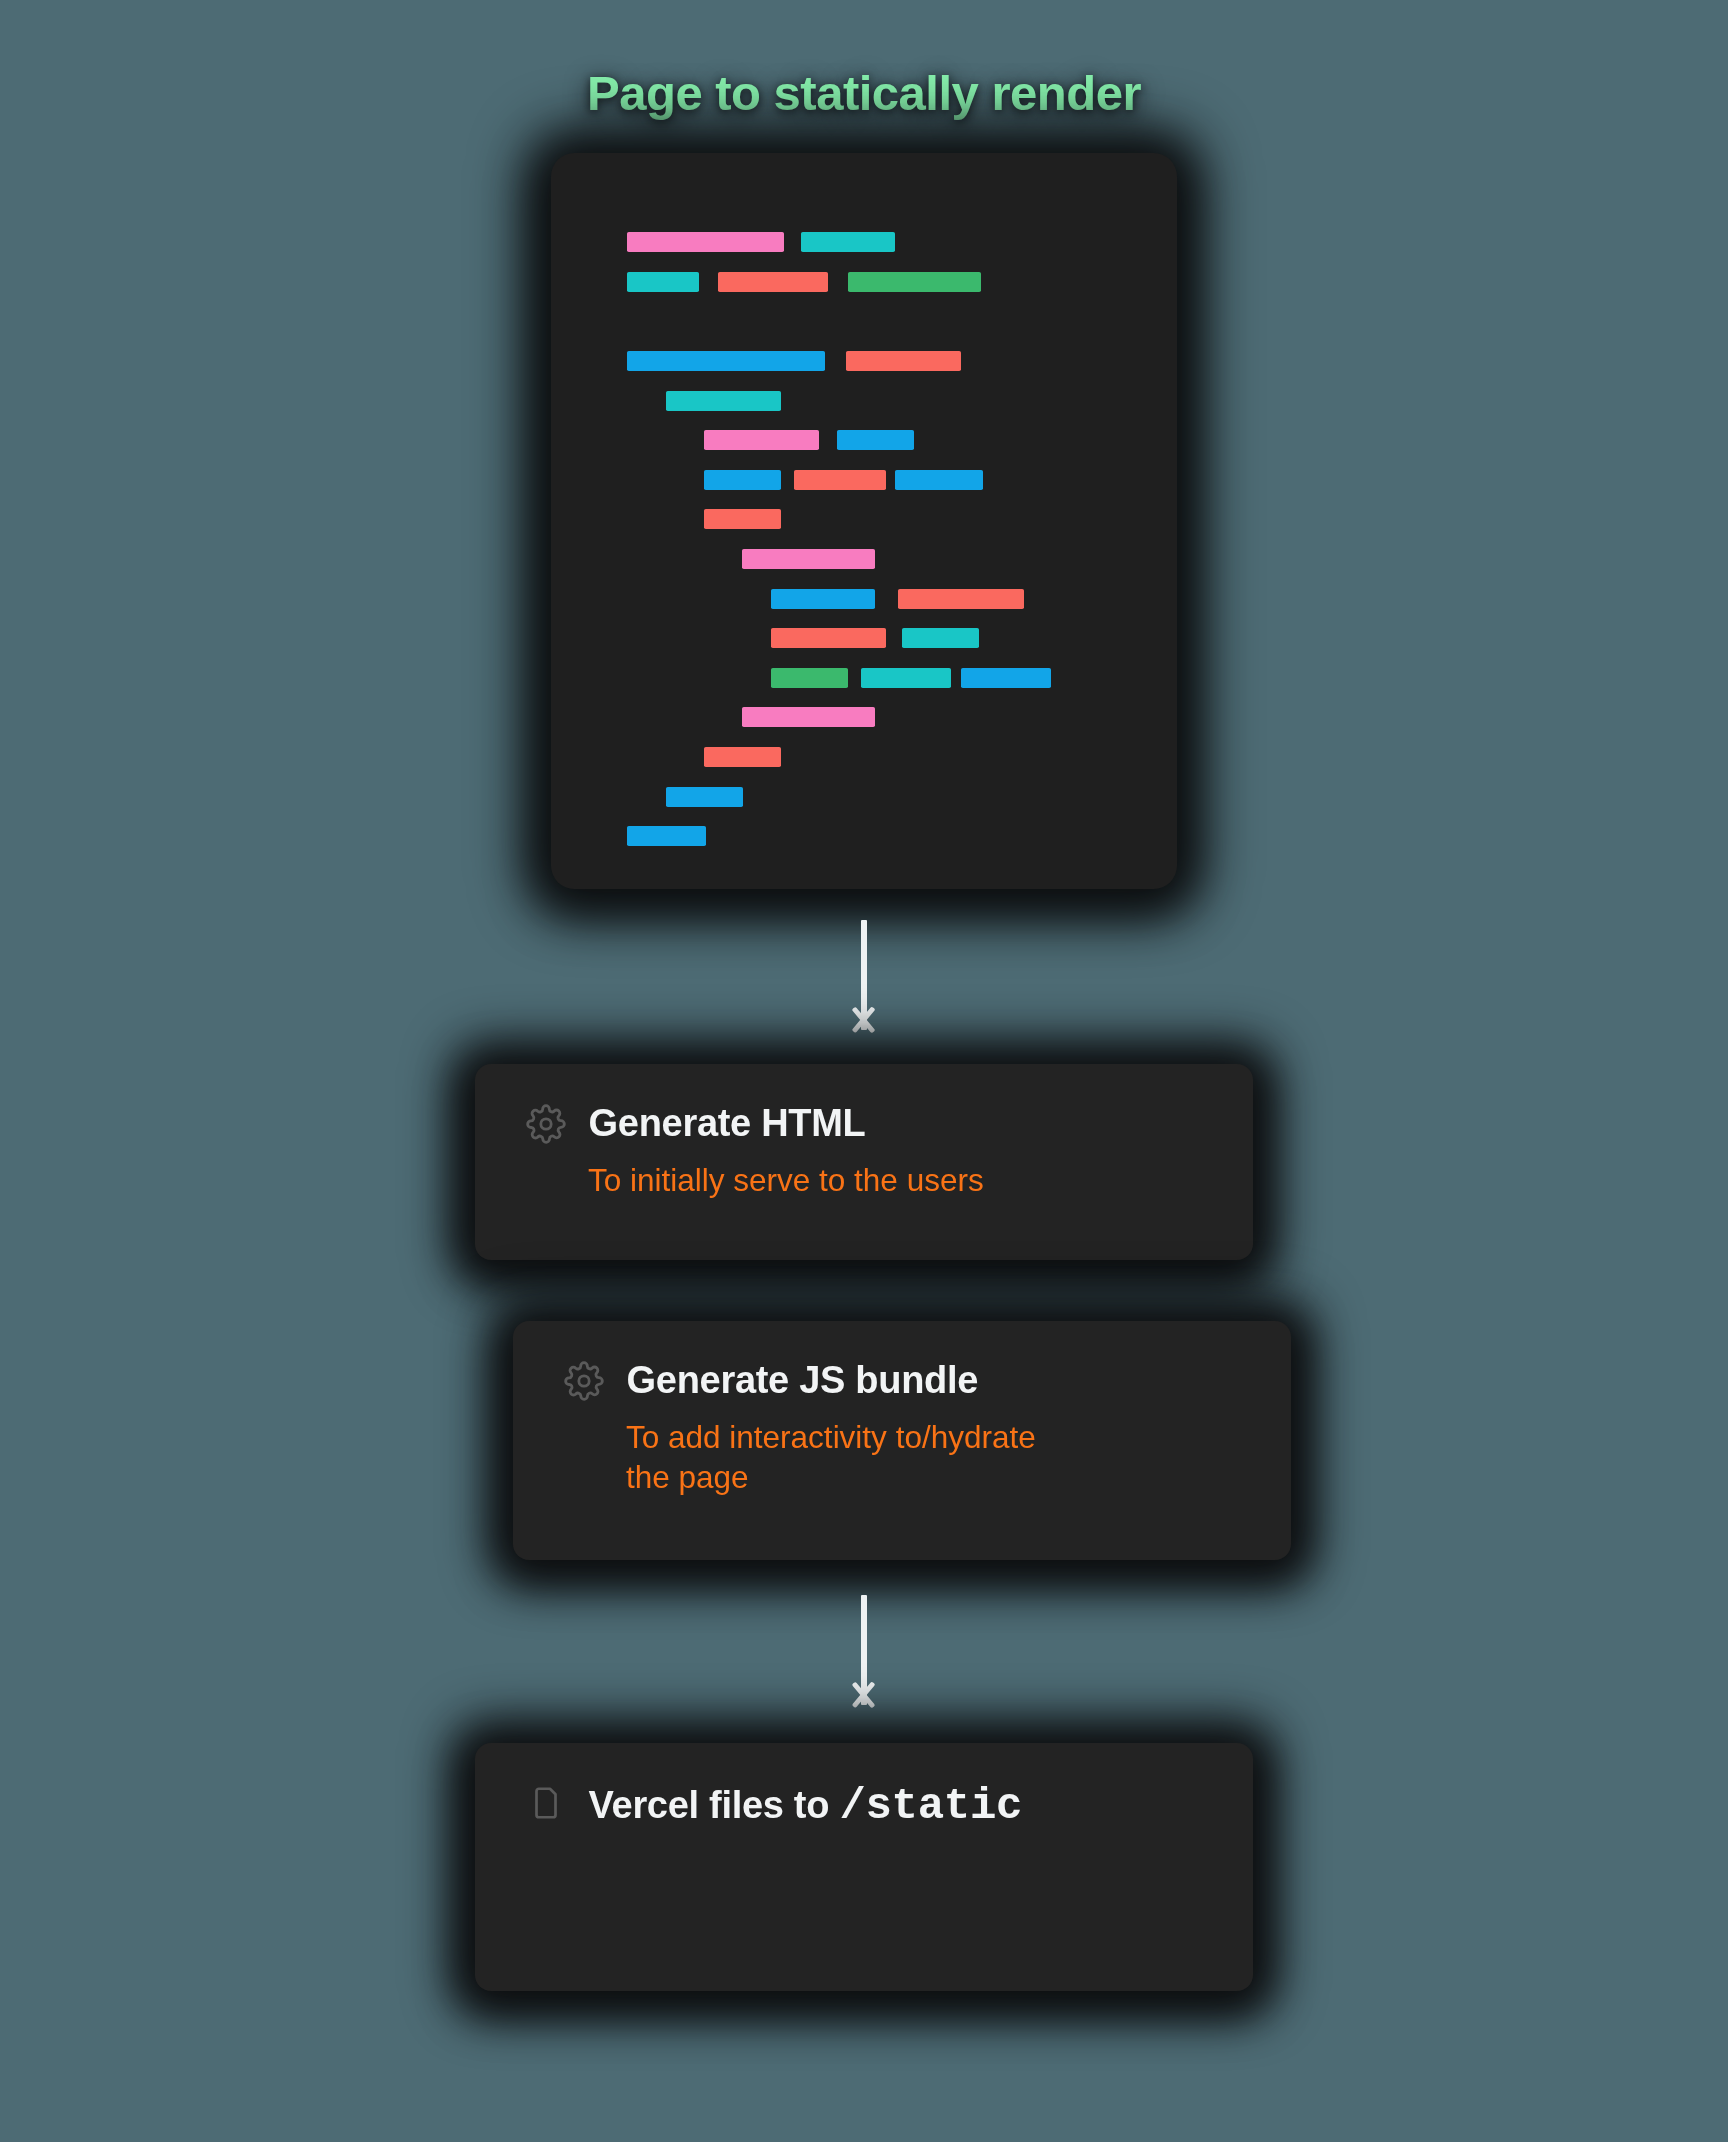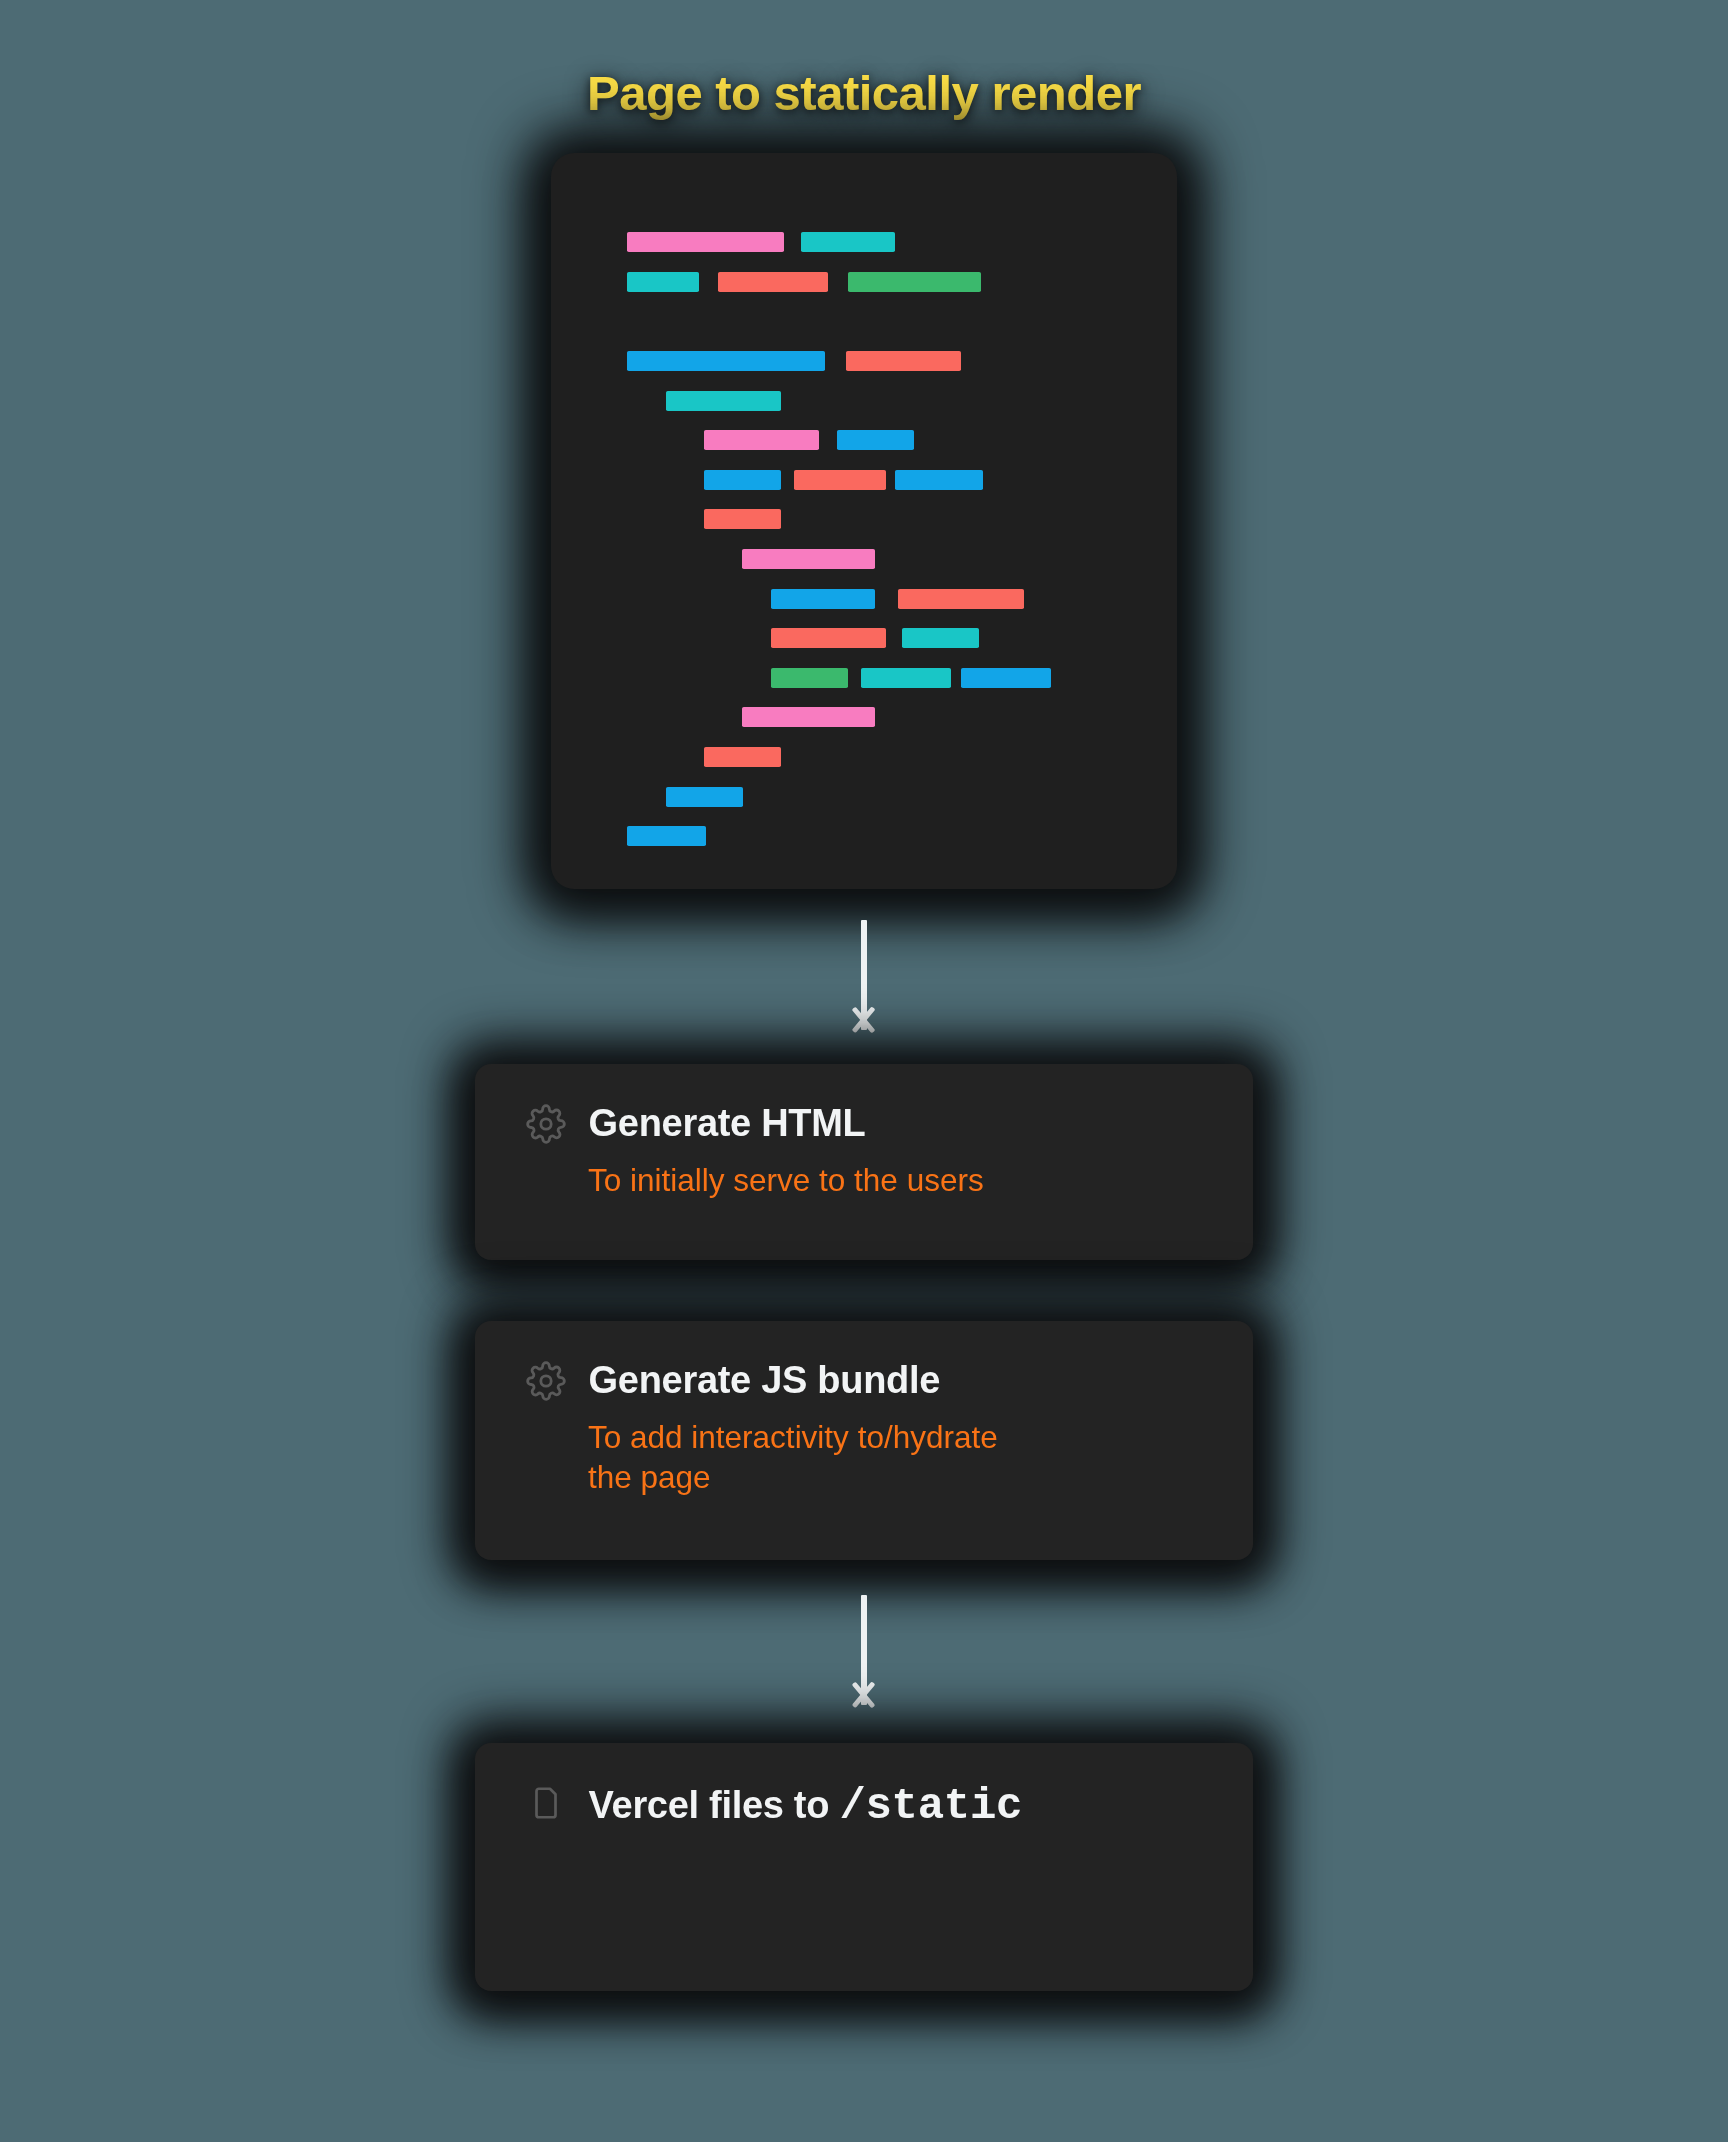--- a/index.html
+++ b/index.html
@@ -21,21 +21,21 @@
 
   
   .title {
     position: absolute;
     top: 65px;
     left: 0;
     width: 1728px;
     text-align: center;
     font-size: 49px;
     font-weight: bold;
-    color: #fde047;
+    color: #86efac;
     letter-spacing: -0.5px;
     text-shadow: 0 5.4px 23.4px rgba(10,12,13,0.85),
                  0 1.8px 9px rgba(10,12,13,0.75);
   }
 
   
   .code-card {
     position: absolute;
     left: 551px;
     top: 153px;
@@ -105,21 +105,21 @@
     left: 475px;
     width: 778px;
     background: #232323;
     border-radius: 16px;
     box-shadow: 0 0 47px 23.4px rgba(10,11,12,0.86),
                 0 9px 40px 14.4px rgba(8,9,10,0.78);
     padding: 38px 0 40px 0;
   }
 
   #card-html      { top: 1064px; min-height: 196px; }
-  #card-js        { top: 1321px; min-height: 239px; }
+  #card-js        { top: 1321px; min-height: 239px; margin-left: 38px; }
   #card-static    { top: 1743px; min-height: 248px; }
 
   .card-head {
     display: flex;
     gap: 21.6px;
     padding-left: 49px;
   }
 
   .card-icon {
     width: 43px;

